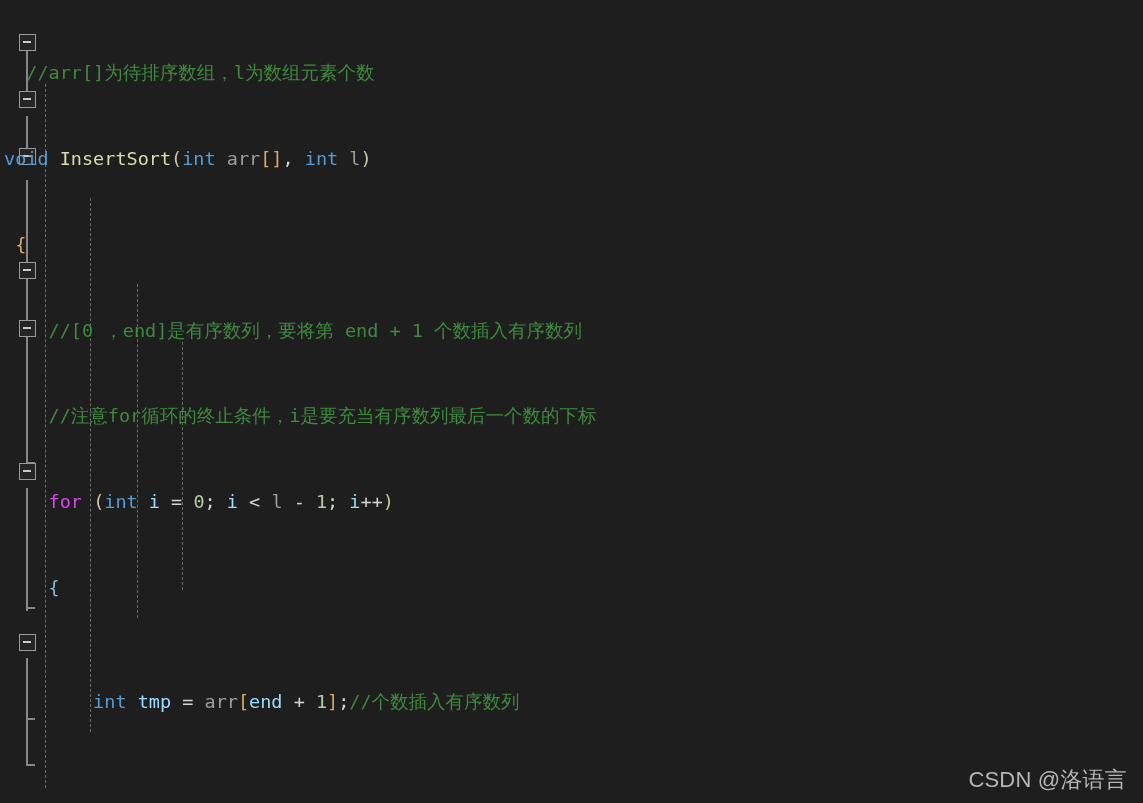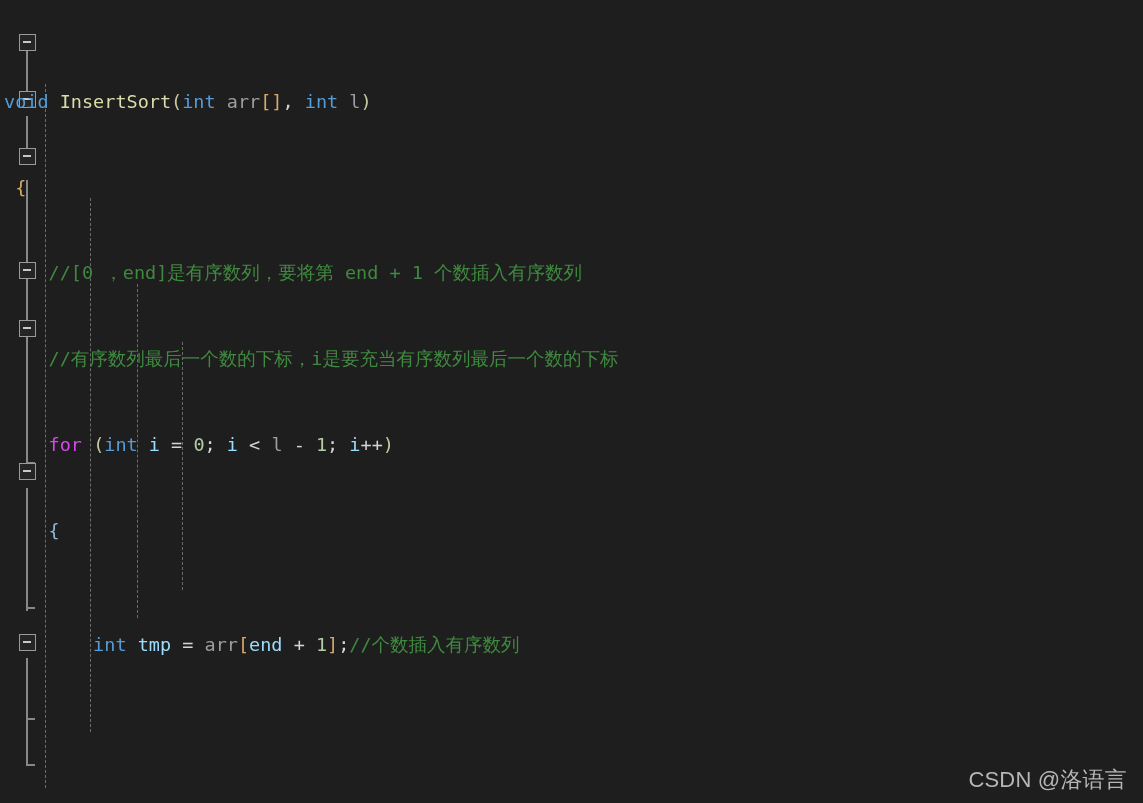--- a/index.html
+++ b/index.html
@@ -131,28 +131,29 @@
     <div class="fold-box" style="top:634px;"></div>
   </div>
 
   <div class="indent-guide" style="left:45px;  top:84px;  height:704px;"></div>
   <div class="indent-guide" style="left:90px;  top:198px; height:534px;"></div>
   <div class="indent-guide" style="left:137px; top:284px; height:334px;"></div>
   <div class="indent-guide" style="left:182px; top:342px; height:248px;"></div>
 
   <div id="code">
 
+<div class="line"><span class="cmt">  //arr[]为待排序数组，l为数组元素个数</span></div>
 
 <div class="line"><span class="kw">void</span><span class="op"> </span><span class="fn">InsertSort</span><span class="pn">(</span><span class="kw">int</span><span class="op"> </span><span class="par">arr</span><span class="br1">[]</span><span class="op">, </span><span class="kw">int</span><span class="op"> </span><span class="par">l</span><span class="pn">)</span></div>
 
 <div class="line"> <span class="br1">{</span></div>
 
 <div class="line"><span class="cmt">    //[0 ，end]是有序数列，要将第 end + 1 个数插入有序数列</span></div>
 
-<div class="line"><span class="cmt">    //有序数列最后一个数的下标，i是要充当有序数列最后一个数的下标</span></div>
+<div class="line"><span class="cmt">    //注意for循环的终止条件，i是要充当有序数列最后一个数的下标</span></div>
 
 <div class="line"><span class="op">    </span><span class="ctl">for</span><span class="op"> </span><span class="pn">(</span><span class="kw">int</span><span class="op"> </span><span class="var">i</span><span class="op"> = </span><span class="num">0</span><span class="op">; </span><span class="var">i</span><span class="op"> &lt; </span><span class="par">l</span><span class="op"> - </span><span class="num">1</span><span class="op">; </span><span class="var">i</span><span class="op">++</span><span class="pn">)</span></div>
 
 <div class="line"><span class="op">    </span><span class="br2">{</span></div>
 
 
 <div class="line"><span class="op">        </span><span class="kw">int</span><span class="op"> </span><span class="var">tmp</span><span class="op"> = </span><span class="par">arr</span><span class="br1">[</span><span class="var">end</span><span class="op"> + </span><span class="num">1</span><span class="br1">]</span><span class="op">;</span><span class="cmt">//个数插入有序数列</span></div>
 
 
 

